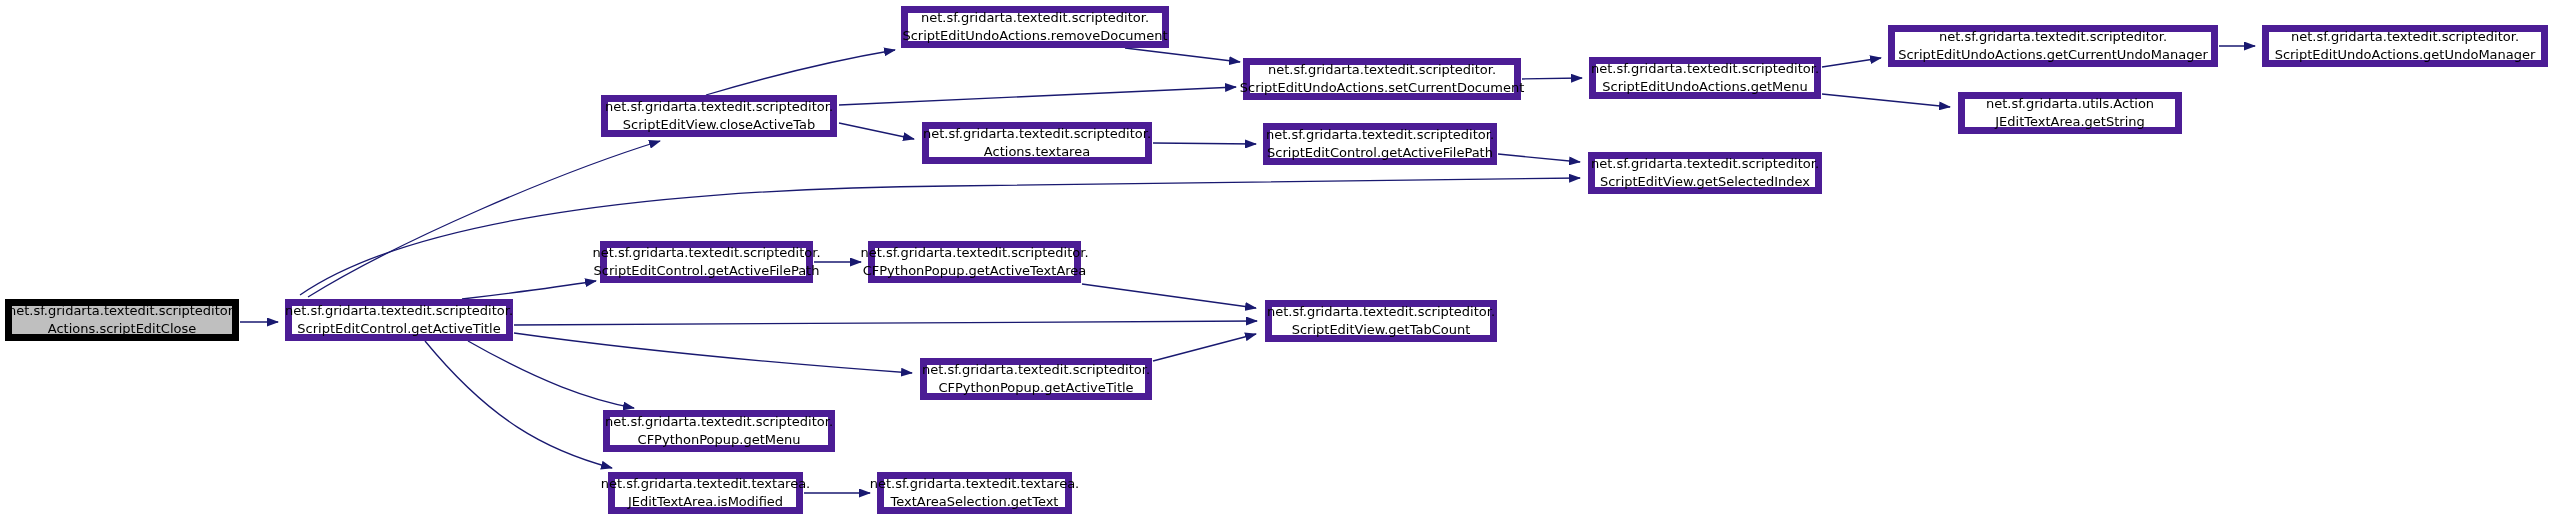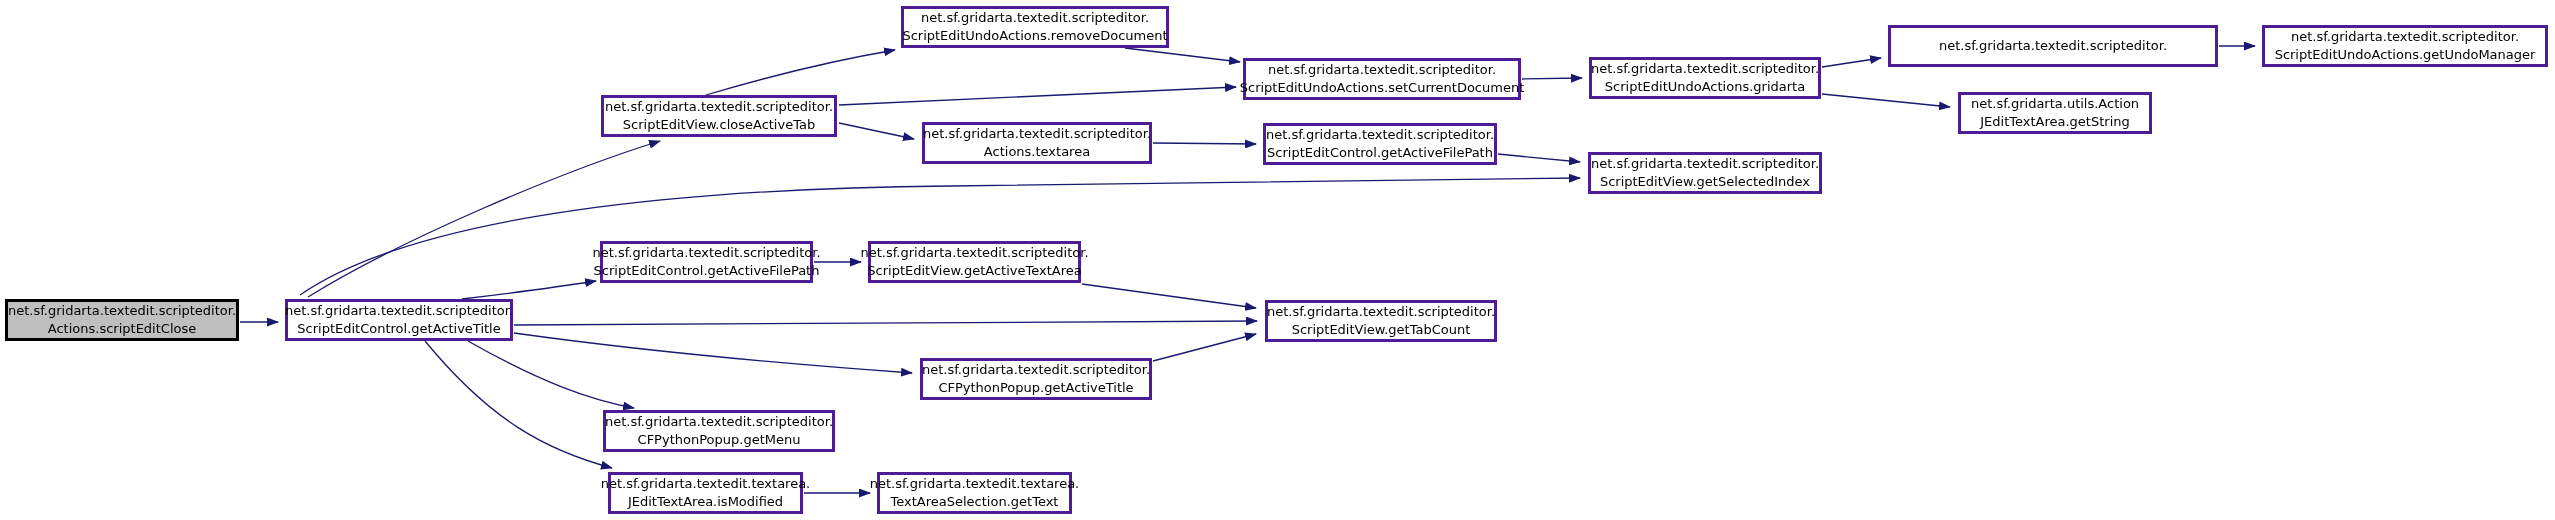--- a/index.html
+++ b/index.html
@@ -12,21 +12,21 @@
     overflow: hidden;
   }
   #edges {
     position: absolute;
     left: 0; top: 0;
     width: 2555px; height: 520px;
   }
   .node {
     position: absolute;
     box-sizing: border-box;
-    border: 3px solid #4c1d95;
+    border: 7px solid #4c1d95;
     background: #ffffff;
     color: #000000;
     font-size: 13px;
     line-height: 18px;
     height: 42px;
     display: flex;
     flex-direction: column;
     align-items: center;
     justify-content: center;
     text-align: center;
@@ -98,33 +98,34 @@
     <span>ScriptEditUndoActions.removeDocument</span>
   </div>
 
   <div class="node" style="left:1243px; top:58px; width:278px;">
     <span>net.sf.gridarta.textedit.scripteditor.</span>
     <span>ScriptEditUndoActions.setCurrentDocument</span>
   </div>
 
   <div class="node" style="left:1589px; top:57px; width:232px;">
     <span>net.sf.gridarta.textedit.scripteditor.</span>
-    <span>ScriptEditUndoActions.gridarta</span>
+    <span>ScriptEditUndoActions.getMenu</span>
   </div>
 
   <div class="node" style="left:1888px; top:25px; width:330px;">
     <span>net.sf.gridarta.textedit.scripteditor.</span>
+    <span>ScriptEditUndoActions.getCurrentUndoManager</span>
   </div>
 
   <div class="node" style="left:2262px; top:25px; width:286px;">
     <span>net.sf.gridarta.textedit.scripteditor.</span>
     <span>ScriptEditUndoActions.getUndoManager</span>
   </div>
 
-  <div class="node" style="left:1958px; top:92px; width:194px;">
+  <div class="node" style="left:1958px; top:92px; width:224px;">
     <span>net.sf.gridarta.utils.Action</span>
     <span>JEditTextArea.getString</span>
   </div>
 
   <div class="node" style="left:922px; top:122px; width:230px;">
     <span>net.sf.gridarta.textedit.scripteditor.</span>
     <span>Actions.textarea</span>
   </div>
 
   <div class="node" style="left:1263px; top:123px; width:234px;">
@@ -137,21 +138,21 @@
     <span>ScriptEditView.getSelectedIndex</span>
   </div>
 
   <div class="node" style="left:600px; top:241px; width:213px;">
     <span>net.sf.gridarta.textedit.scripteditor.</span>
     <span>ScriptEditControl.getActiveFilePath</span>
   </div>
 
   <div class="node" style="left:868px; top:241px; width:213px;">
     <span>net.sf.gridarta.textedit.scripteditor.</span>
-    <span>ScriptEditView.getActiveTextArea</span>
+    <span>CFPythonPopup.getActiveTextArea</span>
   </div>
 
   <div class="node" style="left:1265px; top:300px; width:232px;">
     <span>net.sf.gridarta.textedit.scripteditor.</span>
     <span>ScriptEditView.getTabCount</span>
   </div>
 
   <div class="node" style="left:920px; top:358px; width:232px;">
     <span>net.sf.gridarta.textedit.scripteditor.</span>
     <span>CFPythonPopup.getActiveTitle</span>

